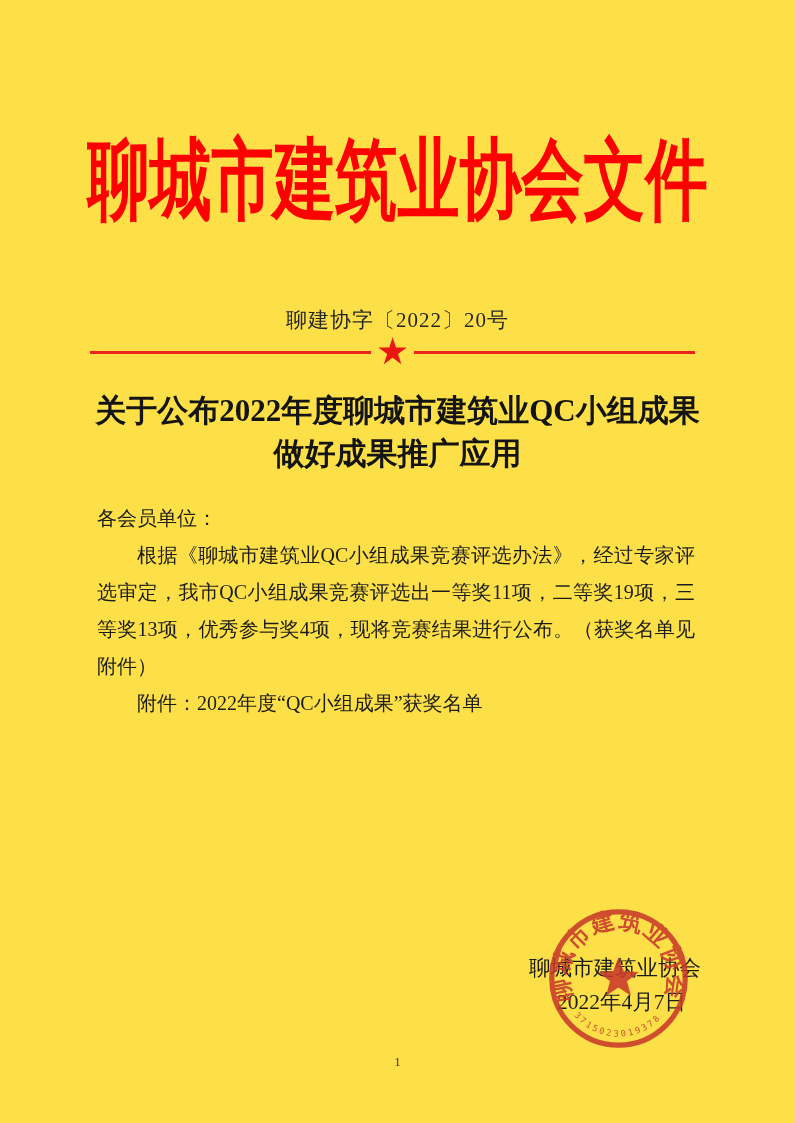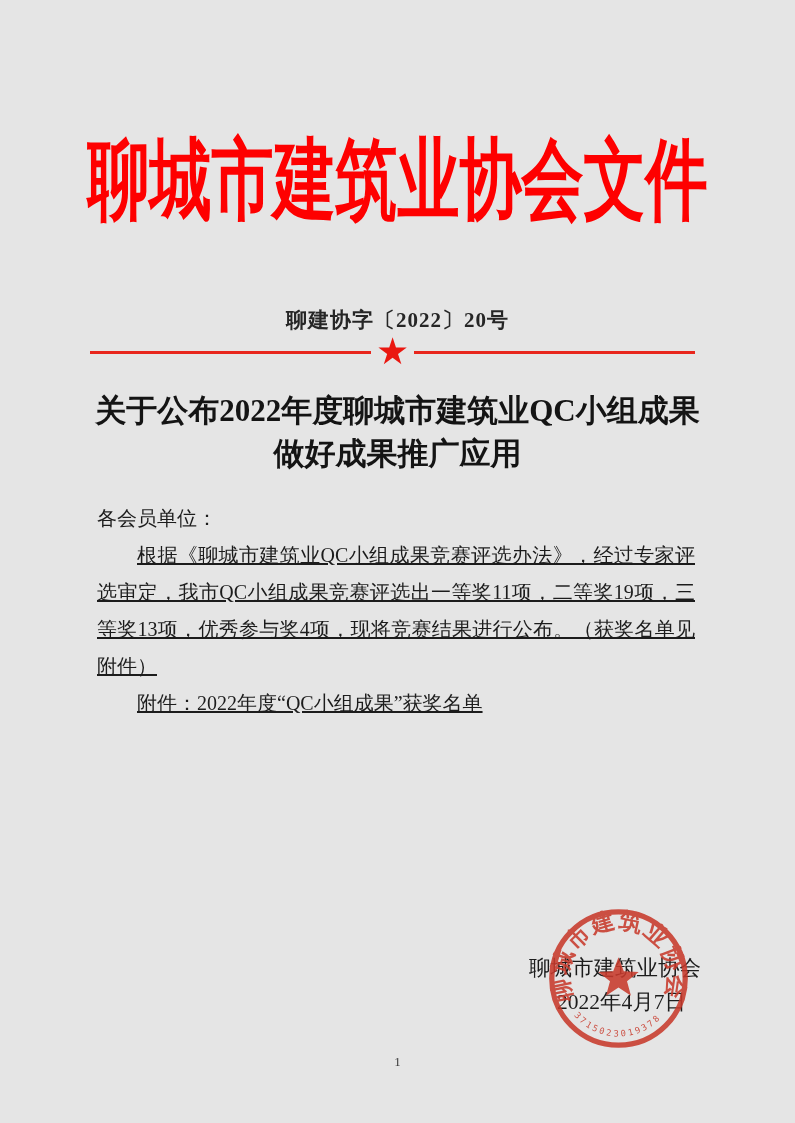--- a/index.html
+++ b/index.html
@@ -1,41 +1,41 @@
 <!DOCTYPE html>
 <html><head>
 <meta charset="utf-8">
 <style>
   * { margin:0; padding:0; box-sizing:border-box; }
   html,body { background:#ffffff; }
   .page {
     position:relative;
     width:795px; height:1123px;
     margin:0 auto;
-    background:#e5e5e5;
+    background:#fde047;
     font-family:"Liberation Serif","DejaVu Serif",serif;
     overflow:hidden;
   }
   
   .masthead {
     position:absolute; top:134px; left:0; right:0;
     text-align:center; line-height:92px;
     white-space:nowrap;
   }
   .masthead .stretch {
     display:inline-block;
     font-size:62px; font-weight:bold; color:#fe0000;
     transform:scaleY(1.43); transform-origin:center;
     letter-spacing:0px;
   }
   
   .doc-number {
     position:absolute; top:306px; left:0; right:0;
     text-align:center;
-    font-size:21px; color:#262626; letter-spacing:1px;font-weight:bold;
+    font-size:21px; color:#262626; letter-spacing:1px;
   }
   
   .red-rule {
     position:absolute; top:338px; left:90px; width:605px; height:28px;
     display:flex; align-items:center;
   }
   .red-rule .seg { flex:1; height:3px; background:#e8261d; }
   .red-rule .star {
     font-size:37px; line-height:1; color:#ea1710;
     margin:0 5px; font-family:"DejaVu Sans",sans-serif;
@@ -48,21 +48,21 @@
     font-size:31px; font-weight:bold; color:#141414;
     line-height:43px;
   }
   
   .body-text {
     position:absolute; top:500px; left:97px; width:598px;
     font-size:20px; line-height:37px; color:#1c1c1c;
     text-align:justify; word-break:break-all;
   }
   .body-text p { margin:0; }
-  .body-text p.indent { text-indent:2em;text-decoration:underline; }
+  .body-text p.indent { text-indent:2em; }
   
   .signature {
     position:absolute; top:951px; right:94px;
     text-align:right;
     font-size:21.5px; line-height:34px; color:#1c1c1c;
     z-index:1;
   }
   .signature .date { margin-right:15px; }
   
   .seal {

